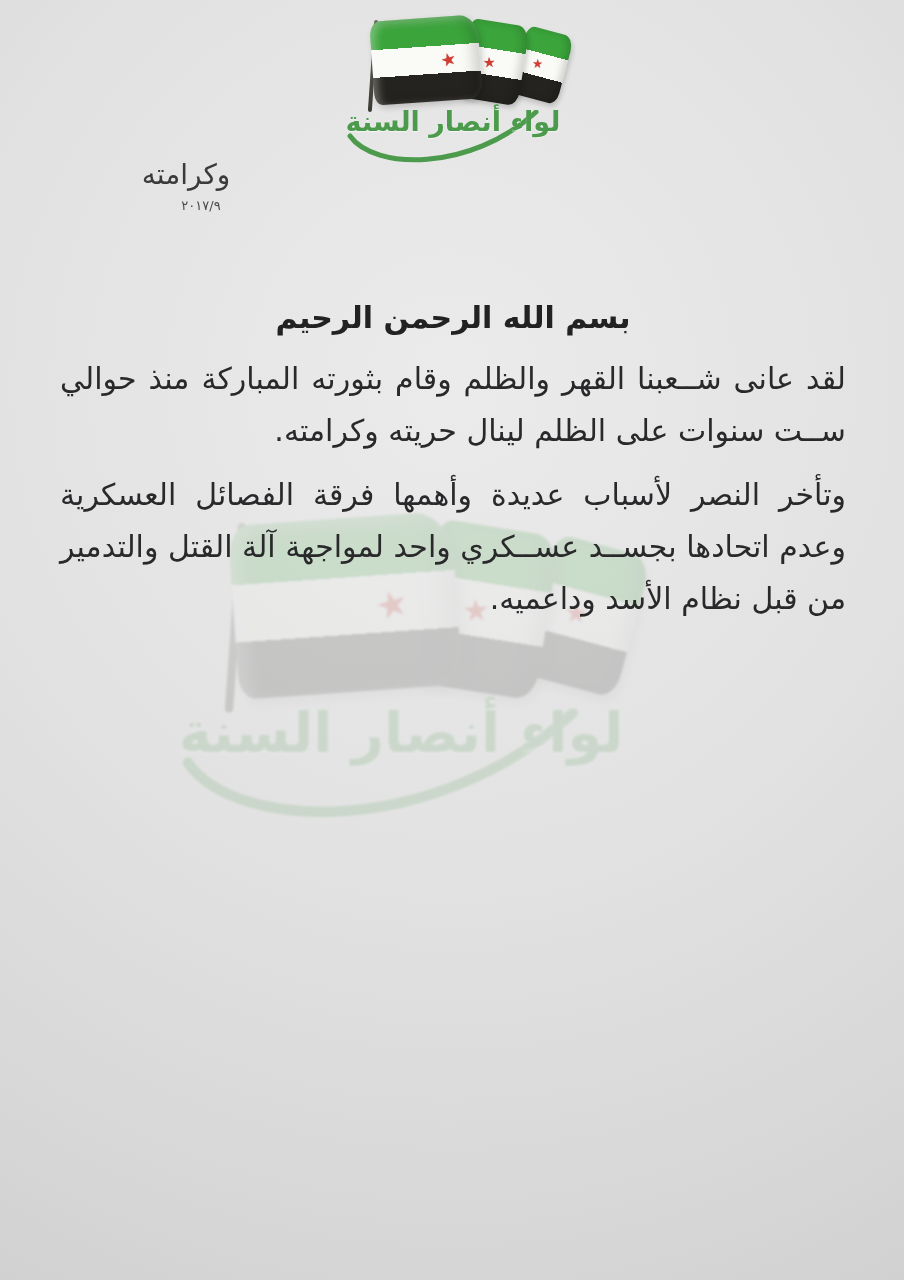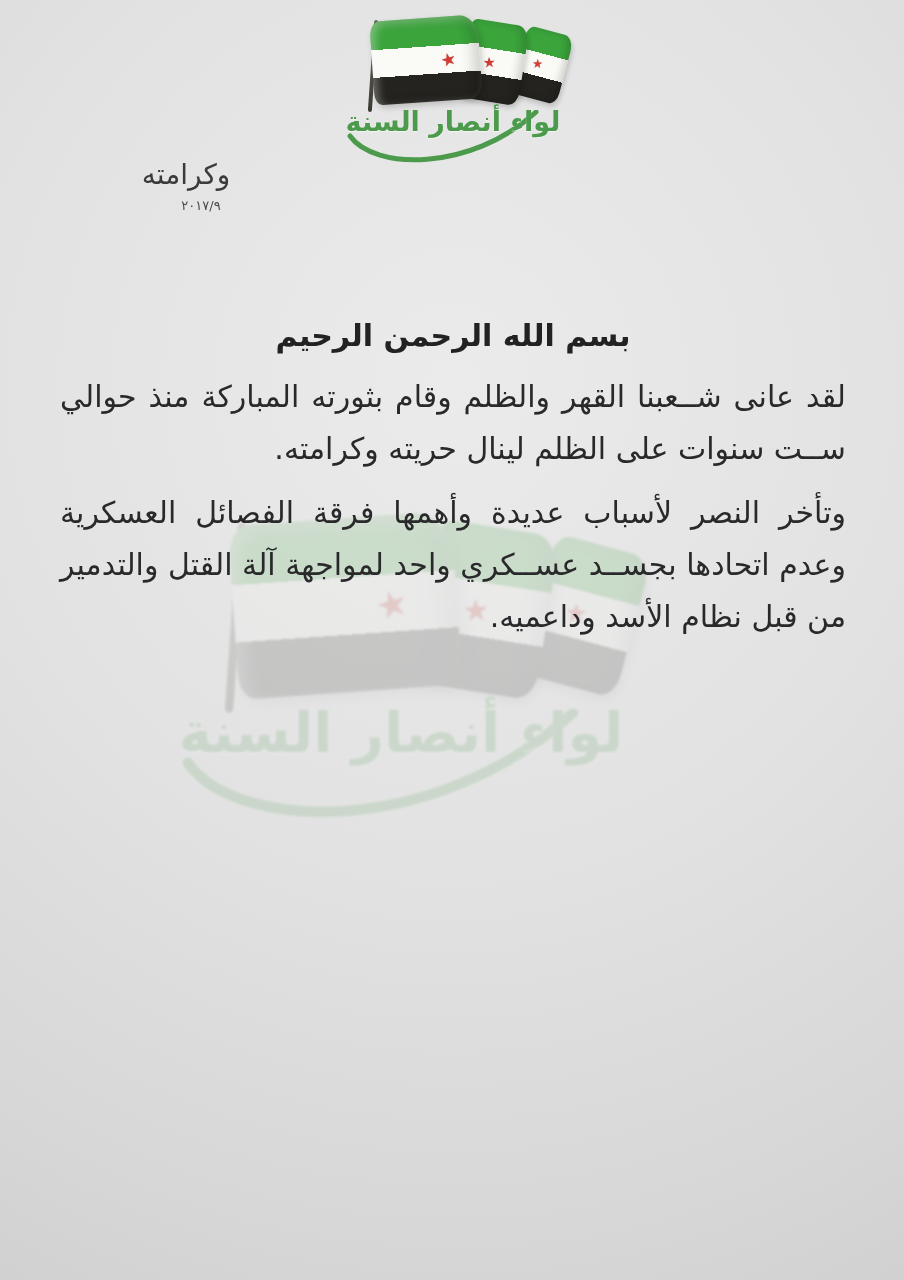--- a/index.html
+++ b/index.html
@@ -72,21 +72,21 @@
     transform: scale(2.07); transform-origin: top left;
     opacity: .16; filter: blur(.4px); pointer-events: none;
   }
 
   
   .bayan-block { position: absolute; left: 130px; top: 158px; width: 112px; text-align: center; }
   .bayan-word { font-size: 28px; color: #3a3a3a; direction: rtl; }
   .bayan-date { margin-top: 7px; padding-left: 30px; font-size: 13px; color: #4a4a4a; direction: rtl; }
 
   
-  main { position: absolute; left: 60px; right: 58px; top: 318px; direction: rtl; }
+  main { position: absolute; left: 60px; right: 58px; top: 300px; direction: rtl; }
   .basmala {
     margin: 0 0 18px; text-align: center;
     font-size: 30px; font-weight: bold; color: #222;
   }
   .para {
     margin: 12px 0 10px; font-size: 30px; line-height: 52px;
     font-weight: normal; text-align: justify;
     color: var(--body-text, #29282a);
   }
   .date-line {

